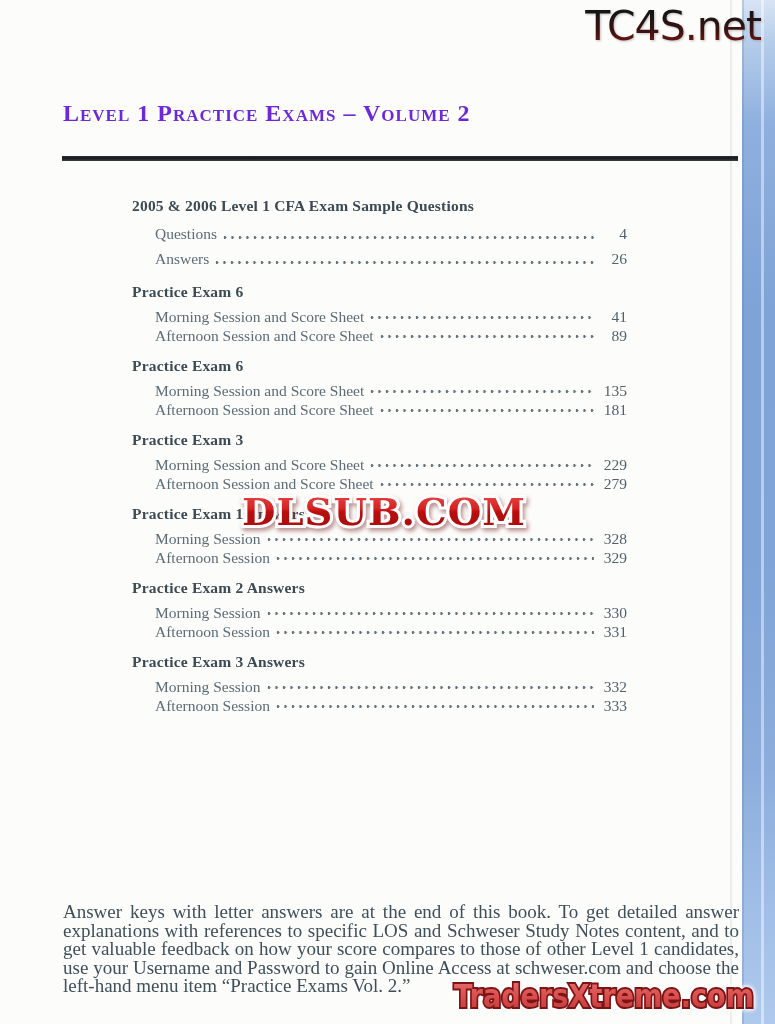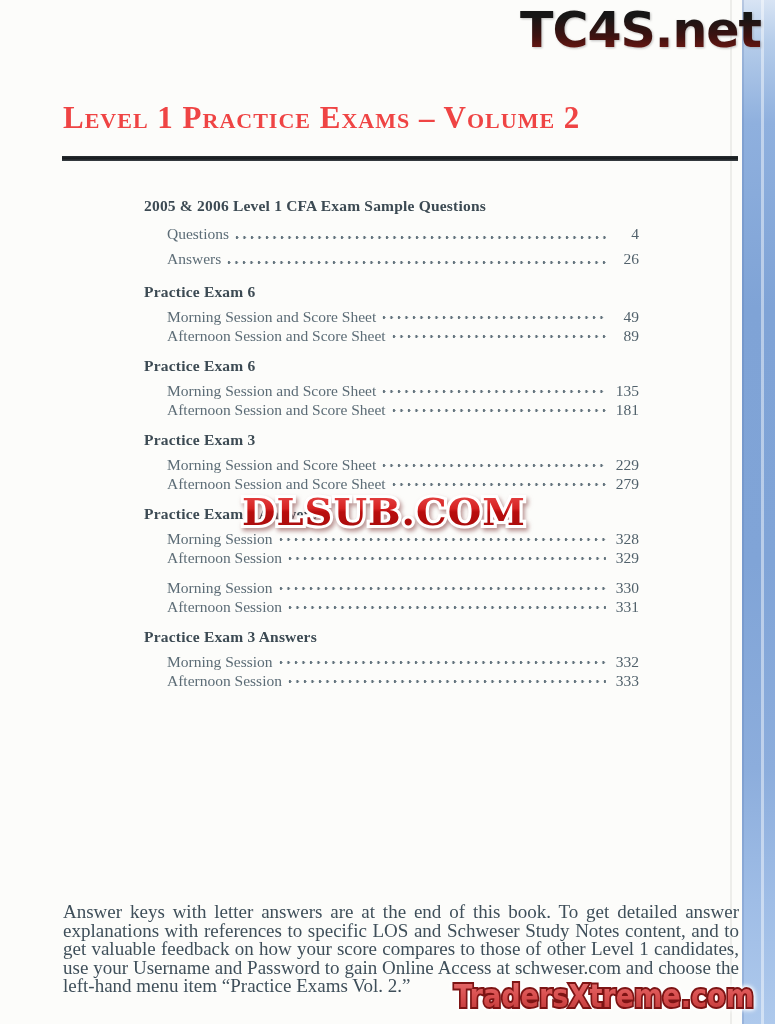--- a/index.html
+++ b/index.html
@@ -31,22 +31,22 @@
   }
   .edge-strip .left-shade {
     position: absolute; top: 0; bottom: 0; left: 0; width: 2px;
     background: rgba(90,120,170,.25);
   }
 
   
   .tc4s-logo {
     position: absolute; top: 2px; right: 14px;
     font-family: "DejaVu Sans", sans-serif;
-    font-weight: bold; font-style: normal;
-    font-size: 49px; letter-spacing: -1px;
+    font-weight: normal; font-style: normal;
+    font-size: 41px; letter-spacing: -1px;
     background: linear-gradient(180deg, #161616 25%, #3d1210 60%, #6e1712 85%, #8a231a 100%);
     -webkit-background-clip: text; background-clip: text;
     -webkit-text-fill-color: transparent; color: #3d1210;
     filter: drop-shadow(1px 1px 1px rgba(140,140,140,.55));
     z-index: 30;
   }
   .collection-mark {
     position: absolute; top: 46px; left: 121px;
     font-family: "DejaVu Serif", serif;
     font-weight: bold; font-style: italic;
@@ -65,33 +65,33 @@
   .traders-logo {
     position: absolute; left: 446px; top: 974px;
     filter: drop-shadow(0 0 2px #ffffff) drop-shadow(0 0 2px #ffffff);
     z-index: 40;
   }
 
   
   .doc-title {
     position: absolute; left: 63px; top: 100px;
     font-variant: small-caps;
-    font-size: 31px; font-weight: 600;
+    font-size: 24px; font-weight: 600;
     letter-spacing: 1px;
-    color: #ef4444;
+    color: #6d28d9;
     white-space: nowrap;
   }
   .title-rule {
     position: absolute; left: 62px; top: 156px;
     width: 676px; height: 5px;
     background: linear-gradient(180deg, #2a3034 0%, #161a1d 45%, #3a4045 100%);
   }
 
   .toc {
-    position: absolute; left: 144px; top: 196px; width: 495px;
+    position: absolute; left: 132px; top: 196px; width: 495px;
     color: #5c6c76;
     font-size: 15.5px;
   }
   .toc-section { margin-bottom: 11px; }
   .toc-heading {
     font-weight: 700; color: #3c4a53;
     line-height: 20px; margin: 0 0 5px 0;
     letter-spacing: .2px;
   }
   .toc-entry {
@@ -146,21 +146,21 @@
           <span class="entry-label">Answers</span>
           <span class="dots"></span>
           <span class="entry-page">26</span>
         </div>
       </div>
       <div class="toc-section">
         <div class="toc-heading">Practice Exam 6</div>
         <div class="toc-entry">
           <span class="entry-label">Morning Session and Score Sheet</span>
           <span class="dots"></span>
-          <span class="entry-page">49</span>
+          <span class="entry-page">41</span>
         </div>
         <div class="toc-entry">
           <span class="entry-label">Afternoon Session and Score Sheet</span>
           <span class="dots"></span>
           <span class="entry-page">89</span>
         </div>
       </div>
       <div class="toc-section">
         <div class="toc-heading">Practice Exam 6</div>
         <div class="toc-entry">
@@ -194,20 +194,21 @@
           <span class="dots"></span>
           <span class="entry-page">328</span>
         </div>
         <div class="toc-entry">
           <span class="entry-label">Afternoon Session</span>
           <span class="dots"></span>
           <span class="entry-page">329</span>
         </div>
       </div>
       <div class="toc-section">
+        <div class="toc-heading">Practice Exam 2 Answers</div>
         <div class="toc-entry">
           <span class="entry-label">Morning Session</span>
           <span class="dots"></span>
           <span class="entry-page">330</span>
         </div>
         <div class="toc-entry">
           <span class="entry-label">Afternoon Session</span>
           <span class="dots"></span>
           <span class="entry-page">331</span>
         </div>

